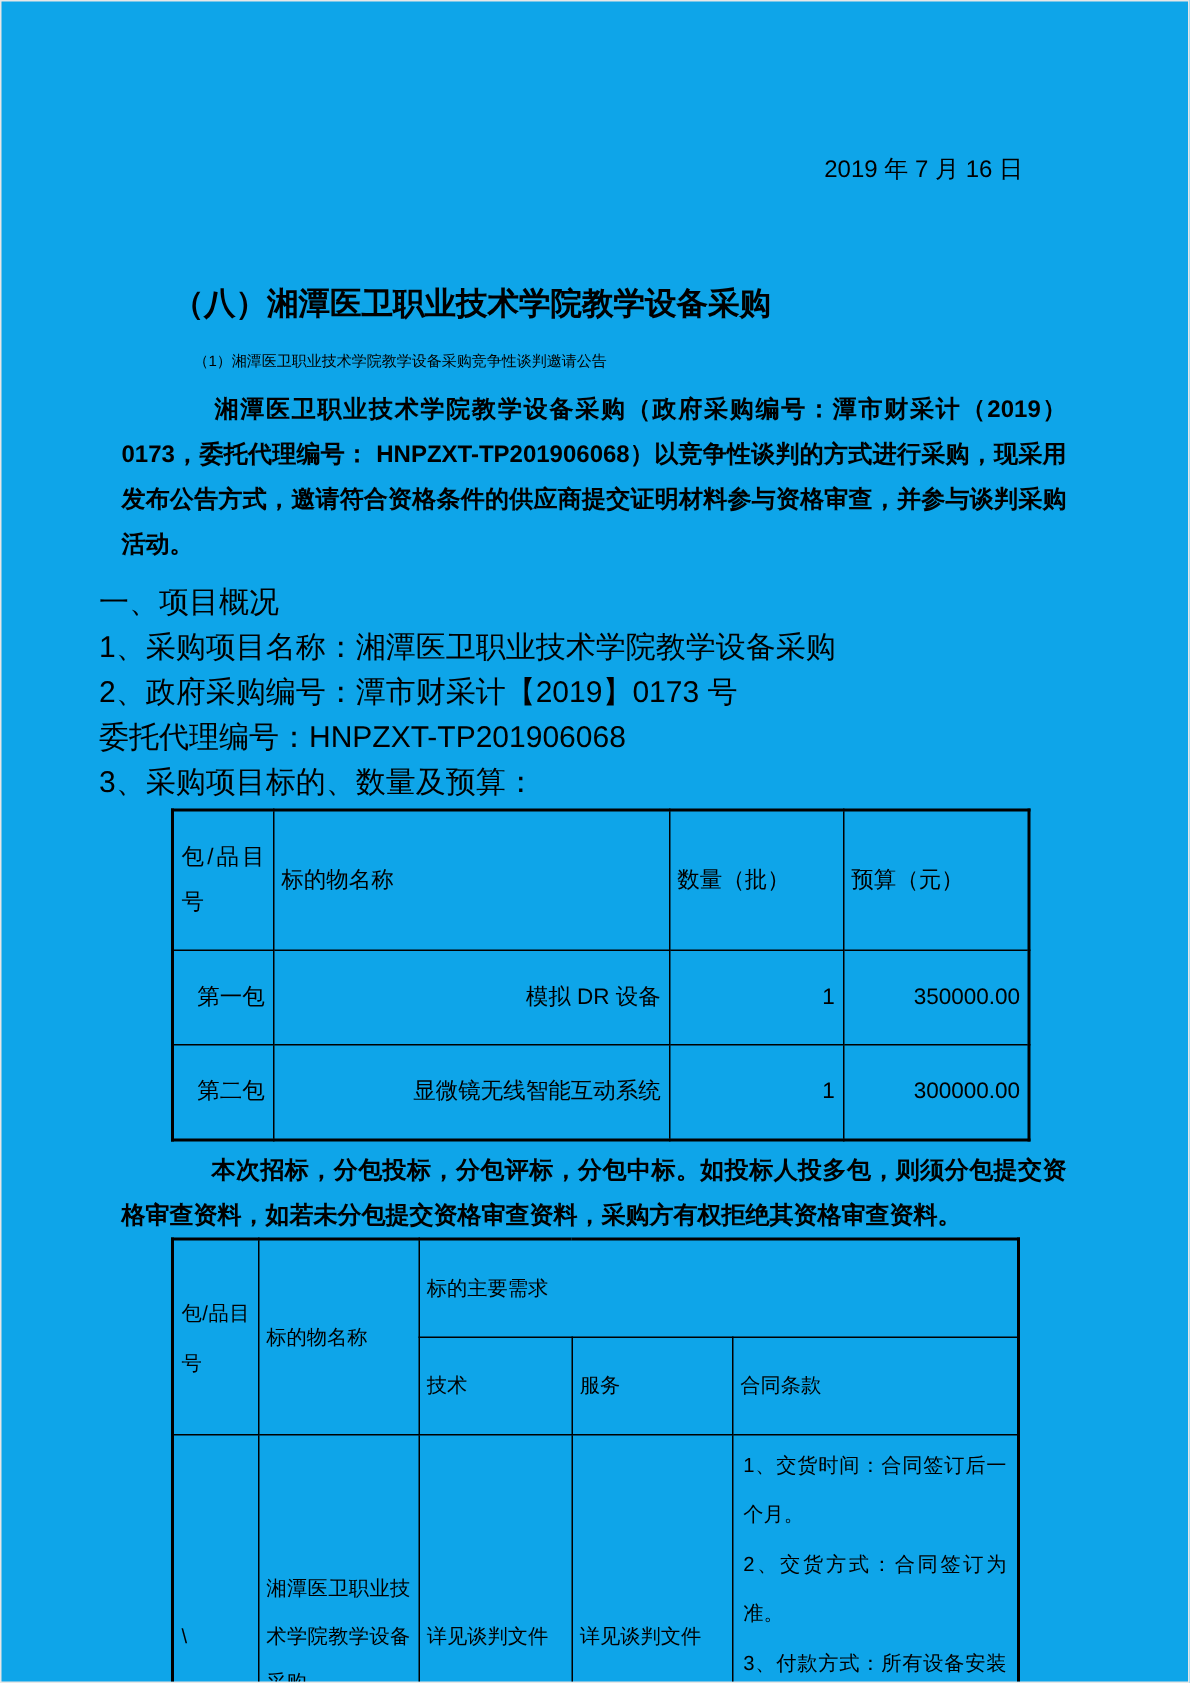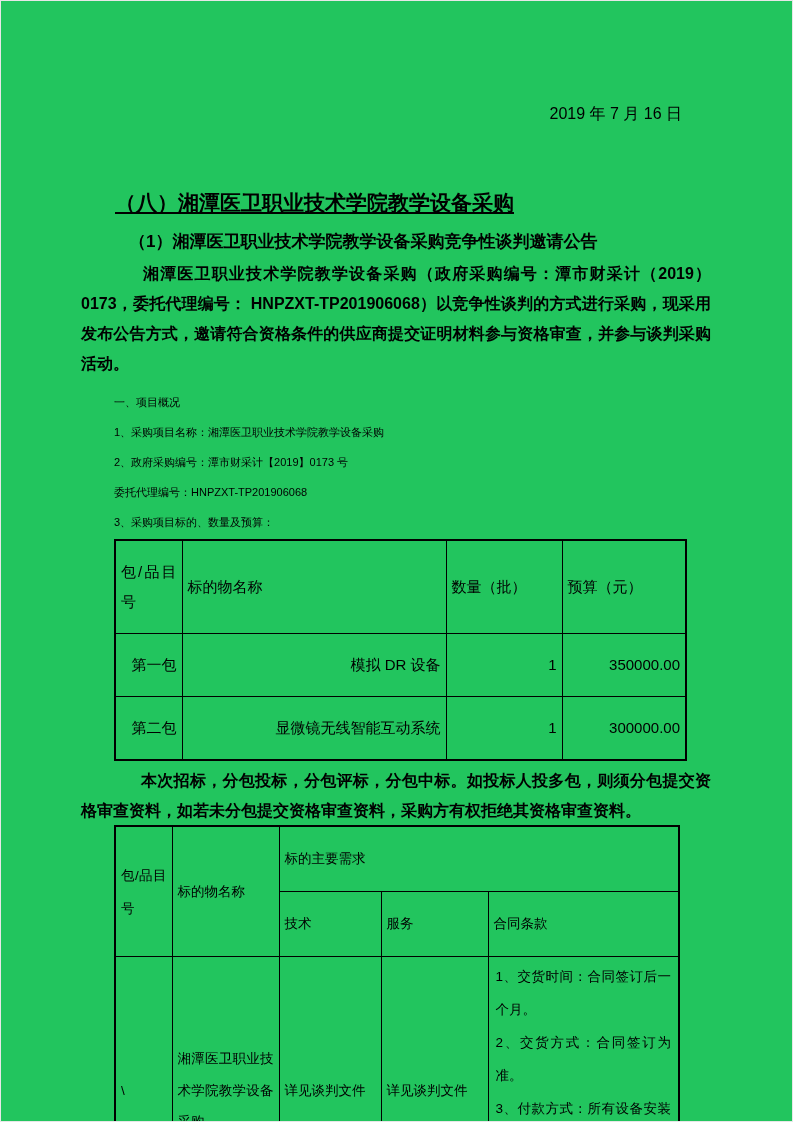--- a/index.html
+++ b/index.html
@@ -1,58 +1,57 @@
 <!DOCTYPE html>
 <html><head>
 <meta charset="utf-8">
 <style>
   * { box-sizing: border-box; }
   html, body { margin: 0; padding: 0; background: #ffffff; }
   .page {
     position: relative;
     width: 793px;
     height: 1122px;
-    background: #22c55e;
+    background: #0ea5e9;
     border: 1px solid #e7e7e7;
     font-family: "Liberation Sans", "DejaVu Sans", sans-serif;
     color: #000000;
     overflow: hidden;
   }
   .date-line {
     margin-top: 103px;
     margin-right: 110px;
     font-size: 16px;
     line-height: 19px;
     text-align: right;
   }
   .heading {
     margin: 66px 16px 0 114px;
     font-size: 21px;
     line-height: 27px;
     font-weight: bold;
-    text-decoration: underline;
   }
   .subheading {
     margin: 17px 0 0 128px;
-    font-size: 17px;
+    font-size: 10px;
     line-height: 18px;
-    font-weight: bold;
+    font-weight: normal;
   }
   .para {
     margin: 8px 81px 0 80px;
     font-size: 16px;
     line-height: 30px;
     text-align: justify;
     text-indent: 62px;
     font-weight: bold;
   }
   .list { margin-top: 8px; }
   .list-line {
-    margin-left: 113px;
-    font-size: 11px;
+    margin-left: 65px;
+    font-size: 20px;
     line-height: 30px;
     white-space: nowrap;
   }
   .note { margin-top: 5px; text-indent: 60px; }
   .item4 { margin-top: 4px; }
 
   table {
     border-collapse: collapse;
     table-layout: fixed;
     margin-left: 113px;

